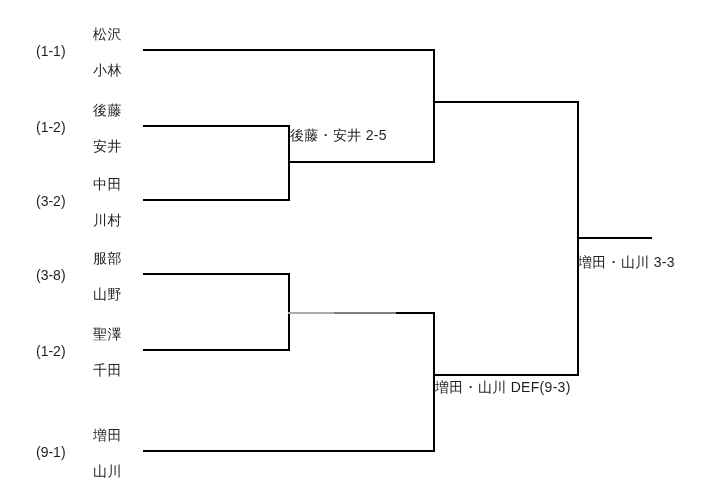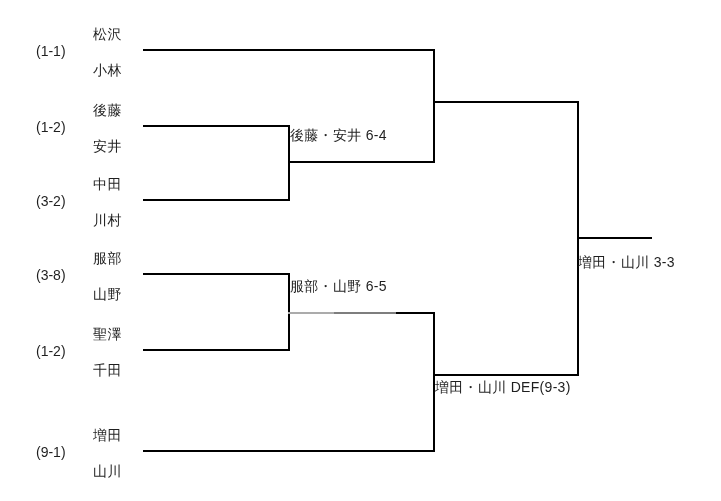--- a/index.html
+++ b/index.html
@@ -69,18 +69,17 @@
   <div class="hl" style="left:396px;top:312px;width:37px"></div>
 
   <div class="vl" style="left:433px;top:49px;height:113.5px"></div>
   <div class="hl" style="left:433px;top:101px;width:145.5px"></div>
   <div class="vl" style="left:433px;top:312px;height:139.5px"></div>
   <div class="hl" style="left:433px;top:374px;width:145.5px"></div>
 
   <div class="vl" style="left:577px;top:101px;height:274.5px"></div>
   <div class="hl" style="left:577px;top:237px;width:75px"></div>
 
-  <div class="result" style="left:290px;top:128px">後藤・安井 6-4</div>
+  <div class="result" style="left:290px;top:128px">後藤・安井 2-5</div>
   <div class="result" style="left:578px;top:255px">増田・山川 3-3</div>
-  <div class="result" style="left:290px;top:279px">服部・山野 6-5</div>
   <div class="result" style="left:435px;top:380px">増田・山川 DEF(9-3)</div>
 
 </div>
 
 </body></html>

